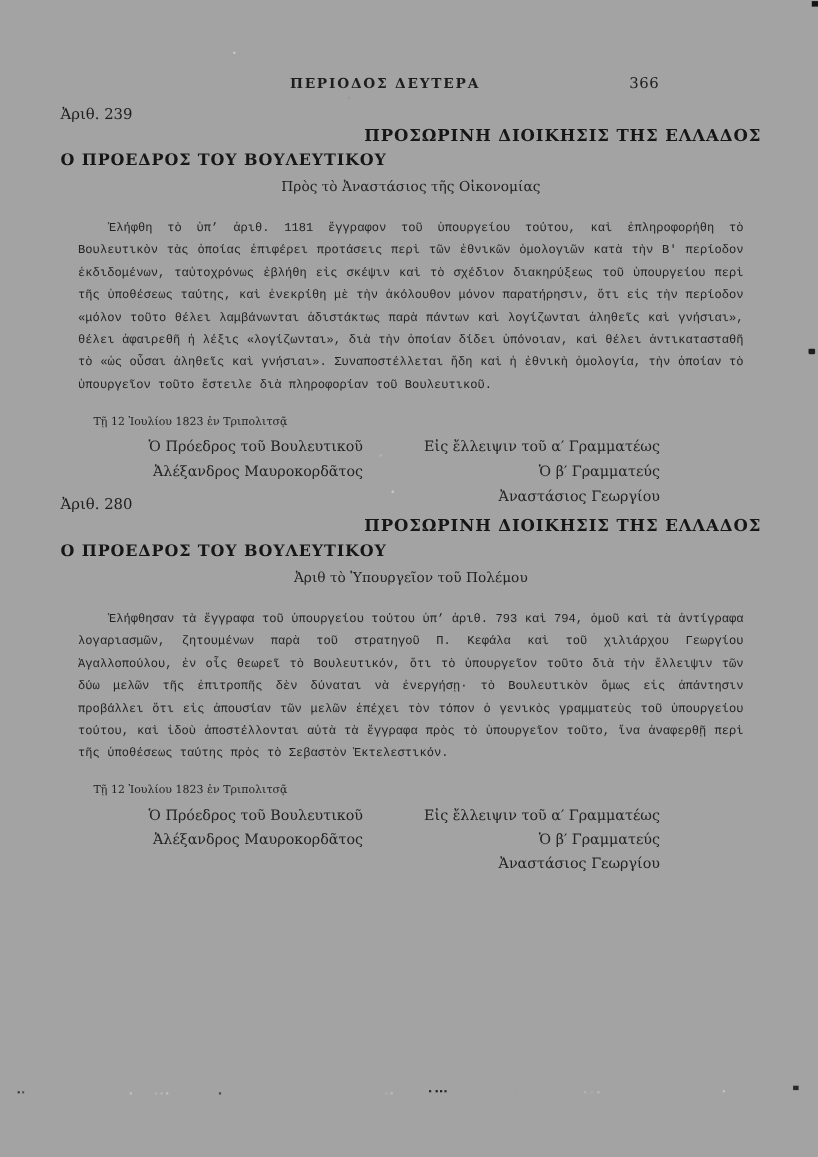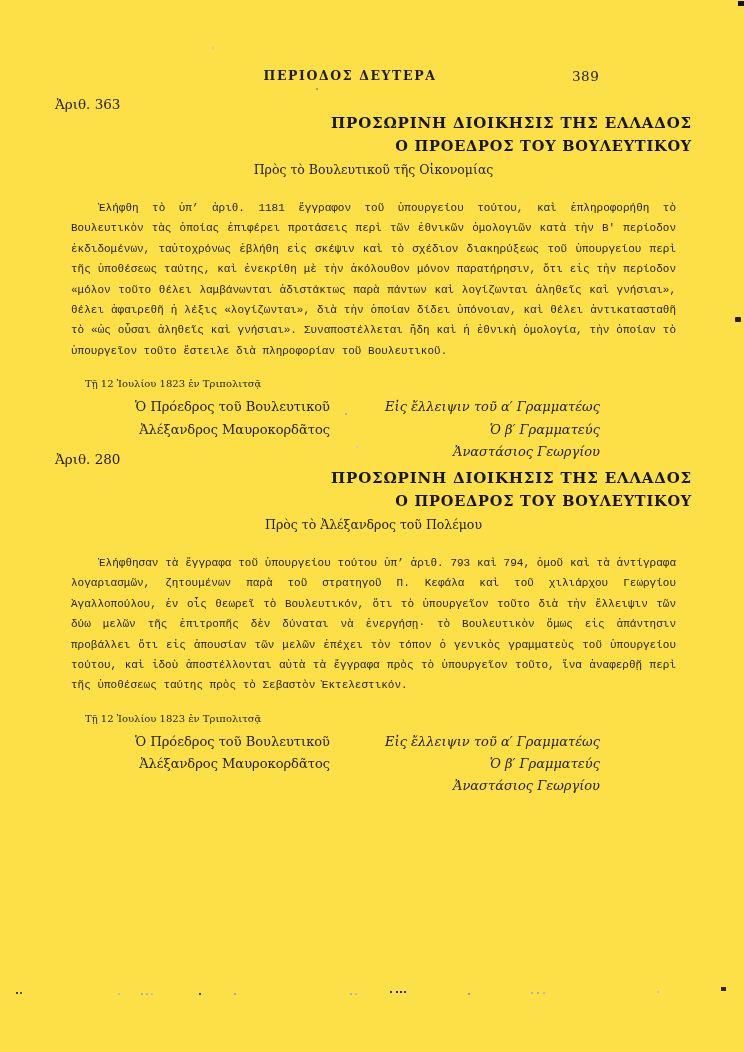--- a/index.html
+++ b/index.html
@@ -6,21 +6,21 @@
   body {
     width: 744px; height: 1052px;
     background: #ffffff;
     font-family: "DejaVu Serif", serif;
     color: #212121;
     position: relative;
     overflow: hidden;
   }
   .page {
     position: absolute; inset: 0;
-    background: #fde047;
+    background: #a3a3a3;
   }
 
   
   .running-head {
     position: absolute; top: 68px; left: 0; right: 0; height: 18px;
   }
   .rh-title {
     position: absolute; left: 0; right: 0;
     text-align: center;
     transform: translateX(-22px);
@@ -47,21 +47,21 @@
     color: #1c1c1c;
   }
   .doc-admin {
     margin: 0; font-size: 15px; font-weight: 700;
     line-height: 22px; text-align: right;
     letter-spacing: 0.8px; color: #161616;
     font-family: "DejaVu Serif", serif;
   }
   .doc-issuer {
     margin: 0; font-size: 14.5px; font-weight: 700;
-    line-height: 24px; text-align: right;
+    line-height: 24px; text-align: left;
     letter-spacing: 0.8px; color: #161616;
     font-family: "DejaVu Serif", serif;
   }
   .doc-addressee {
     font-size: 12.5px; line-height: 24px;
     text-align: center; color: #222222;
   }
   .doc-body {
     margin: 16px;
     font-size: 11px; line-height: 20.4px;
@@ -75,21 +75,21 @@
     padding-left: 30px;
     font-size: 10px; line-height: 20px;
     color: #222222;
   }
   .sig-row {
     margin-top: 2px;
     display: flex;
   }
   .sig-col { text-align: right; font-size: 13px; line-height: 22.3px; color: #222222; }
   .sig-col-left  { width: 270px; margin-left: 5px; }
-  .sig-col-right { width: 240px; margin-left: 30px; font-style: italic; }
+  .sig-col-right { width: 240px; margin-left: 30px; }
 
   
   .speck { position: absolute; background: transparent; }
   .speck-base {
     left: 0; top: 0; width: 2px; height: 2px;
     box-shadow:
       212px 47px 0 0 #c9c9c9,
       316px 88px 0 0 #9a9a9a,
       345px 413px 0 0 #b5b5b5,
       356px 446px 0 0 #cccccc,
@@ -126,48 +126,48 @@
     background: #2a2a2a;
   }
 </style>
 </head>
 <body>
 
 <div class="page">
 
   <div class="running-head">
     <span class="rh-title">ΠΕΡΙΟΔΟΣ ΔΕΥΤΕΡΑ</span>
-    <span class="rh-page">389</span>
+    <span class="rh-page">366</span>
   </div>
 
   <section class="doc doc-239">
-    <div class="doc-number">Ἀριθ. 363</div>
+    <div class="doc-number">Ἀριθ. 239</div>
     <div class="doc-admin">ΠΡΟΣΩΡΙΝΗ ΔΙΟΙΚΗΣΙΣ ΤΗΣ ΕΛΛΑΔΟΣ</div>
     <div class="doc-issuer">Ο ΠΡΟΕΔΡΟΣ ΤΟΥ ΒΟΥΛΕΥΤΙΚΟΥ</div>
-    <div class="doc-addressee">Πρὸς τὸ Βουλευτικοῦ τῆς Οἰκονομίας</div>
+    <div class="doc-addressee">Πρὸς τὸ Ἀναστάσιος τῆς Οἰκονομίας</div>
     <p class="doc-body">Ἐλήφθη τὸ ὑπ’ ἀριθ. 1181 ἔγγραφον τοῦ ὑπουργείου τούτου, καὶ ἐπληροφορήθη τὸ Βουλευτικὸν τὰς ὁποίας ἐπιφέρει προτάσεις περὶ τῶν ἐθνικῶν ὁμολογιῶν κατὰ τὴν Β′ περίοδον ἐκδιδομένων, ταὐτοχρόνως ἐβλήθη εἰς σκέψιν καὶ τὸ σχέδιον διακηρύξεως τοῦ ὑπουργείου περὶ τῆς ὑποθέσεως ταύτης, καὶ ἐνεκρίθη μὲ τὴν ἀκόλουθον μόνον παρατήρησιν, ὅτι εἰς τὴν περίοδον «μόλον τοῦτο θέλει λαμβάνωνται ἀδιστάκτως παρὰ πάντων καὶ λογίζωνται ἀληθεῖς καὶ γνήσιαι», θέλει ἀφαιρεθῆ ἡ λέξις «λογίζωνται», διὰ τὴν ὁποίαν δίδει ὑπόνοιαν, καὶ θέλει ἀντικατασταθῆ τὸ «ὡς οὖσαι ἀληθεῖς καὶ γνήσιαι». Συναποστέλλεται ἤδη καὶ ἡ ἐθνικὴ ὁμολογία, τὴν ὁποίαν τὸ ὑπουργεῖον τοῦτο ἔστειλε διὰ πληροφορίαν τοῦ Βουλευτικοῦ.</p>
     <div class="doc-dateline">Τῇ 12 Ἰουλίου 1823 ἐν Τριπολιτσᾷ</div>
     <div class="sig-row">
       <div class="sig-col sig-col-left">
         <div>Ὁ Πρόεδρος τοῦ Βουλευτικοῦ</div>
         <div>Ἀλέξανδρος Μαυροκορδᾶτος</div>
       </div>
       <div class="sig-col sig-col-right">
         <div>Εἰς ἔλλειψιν τοῦ α′ Γραμματέως</div>
         <div>Ὁ β′ Γραμματεύς</div>
         <div>Ἀναστάσιος Γεωργίου</div>
       </div>
     </div>
   </section>
 
   <section class="doc doc-240">
     <div class="doc-number">Ἀριθ. 280</div>
     <div class="doc-admin">ΠΡΟΣΩΡΙΝΗ ΔΙΟΙΚΗΣΙΣ ΤΗΣ ΕΛΛΑΔΟΣ</div>
     <div class="doc-issuer">Ο ΠΡΟΕΔΡΟΣ ΤΟΥ ΒΟΥΛΕΥΤΙΚΟΥ</div>
-    <div class="doc-addressee">Πρὸς τὸ Ἀλέξανδρος τοῦ Πολέμου</div>
+    <div class="doc-addressee">Ἀριθ τὸ Ὑπουργεῖον τοῦ Πολέμου</div>
     <p class="doc-body">Ἐλήφθησαν τὰ ἔγγραφα τοῦ ὑπουργείου τούτου ὑπ’ ἀριθ. 793 καὶ 794, ὁμοῦ καὶ τὰ ἀντίγραφα λογαριασμῶν, ζητουμένων παρὰ τοῦ στρατηγοῦ Π. Κεφάλα καὶ τοῦ χιλιάρχου Γεωργίου Ἀγαλλοπούλου, ἐν οἷς θεωρεῖ τὸ Βουλευτικόν, ὅτι τὸ ὑπουργεῖον τοῦτο διὰ τὴν ἔλλειψιν τῶν δύω μελῶν τῆς ἐπιτροπῆς δὲν δύναται νὰ ἐνεργήσῃ· τὸ Βουλευτικὸν ὅμως εἰς ἀπάντησιν προβάλλει ὅτι εἰς ἀπουσίαν τῶν μελῶν ἐπέχει τὸν τόπον ὁ γενικὸς γραμματεὺς τοῦ ὑπουργείου τούτου, καὶ ἰδοὺ ἀποστέλλονται αὐτὰ τὰ ἔγγραφα πρὸς τὸ ὑπουργεῖον τοῦτο, ἵνα ἀναφερθῇ περὶ τῆς ὑποθέσεως ταύτης πρὸς τὸ Σεβαστὸν Ἐκτελεστικόν.</p>
     <div class="doc-dateline">Τῇ 12 Ἰουλίου 1823 ἐν Τριπολιτσᾷ</div>
     <div class="sig-row">
       <div class="sig-col sig-col-left">
         <div>Ὁ Πρόεδρος τοῦ Βουλευτικοῦ</div>
         <div>Ἀλέξανδρος Μαυροκορδᾶτος</div>
       </div>
       <div class="sig-col sig-col-right">
         <div>Εἰς ἔλλειψιν τοῦ α′ Γραμματέως</div>
         <div>Ὁ β′ Γραμματεύς</div>

